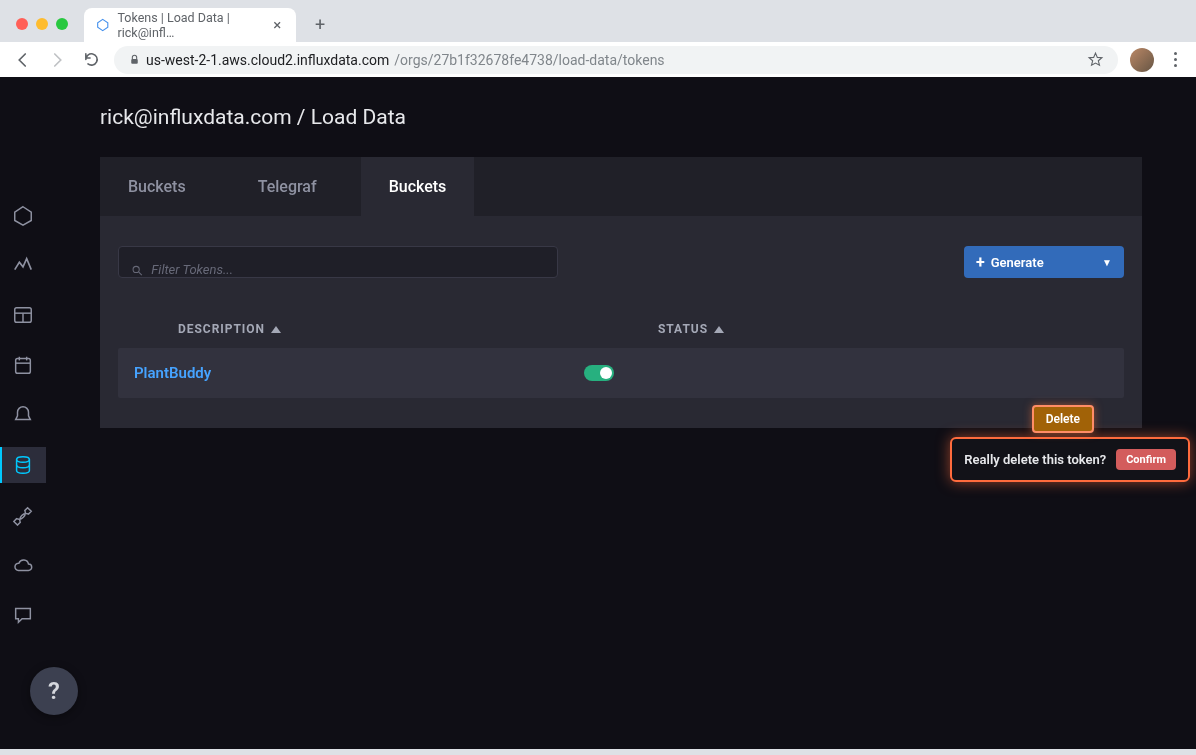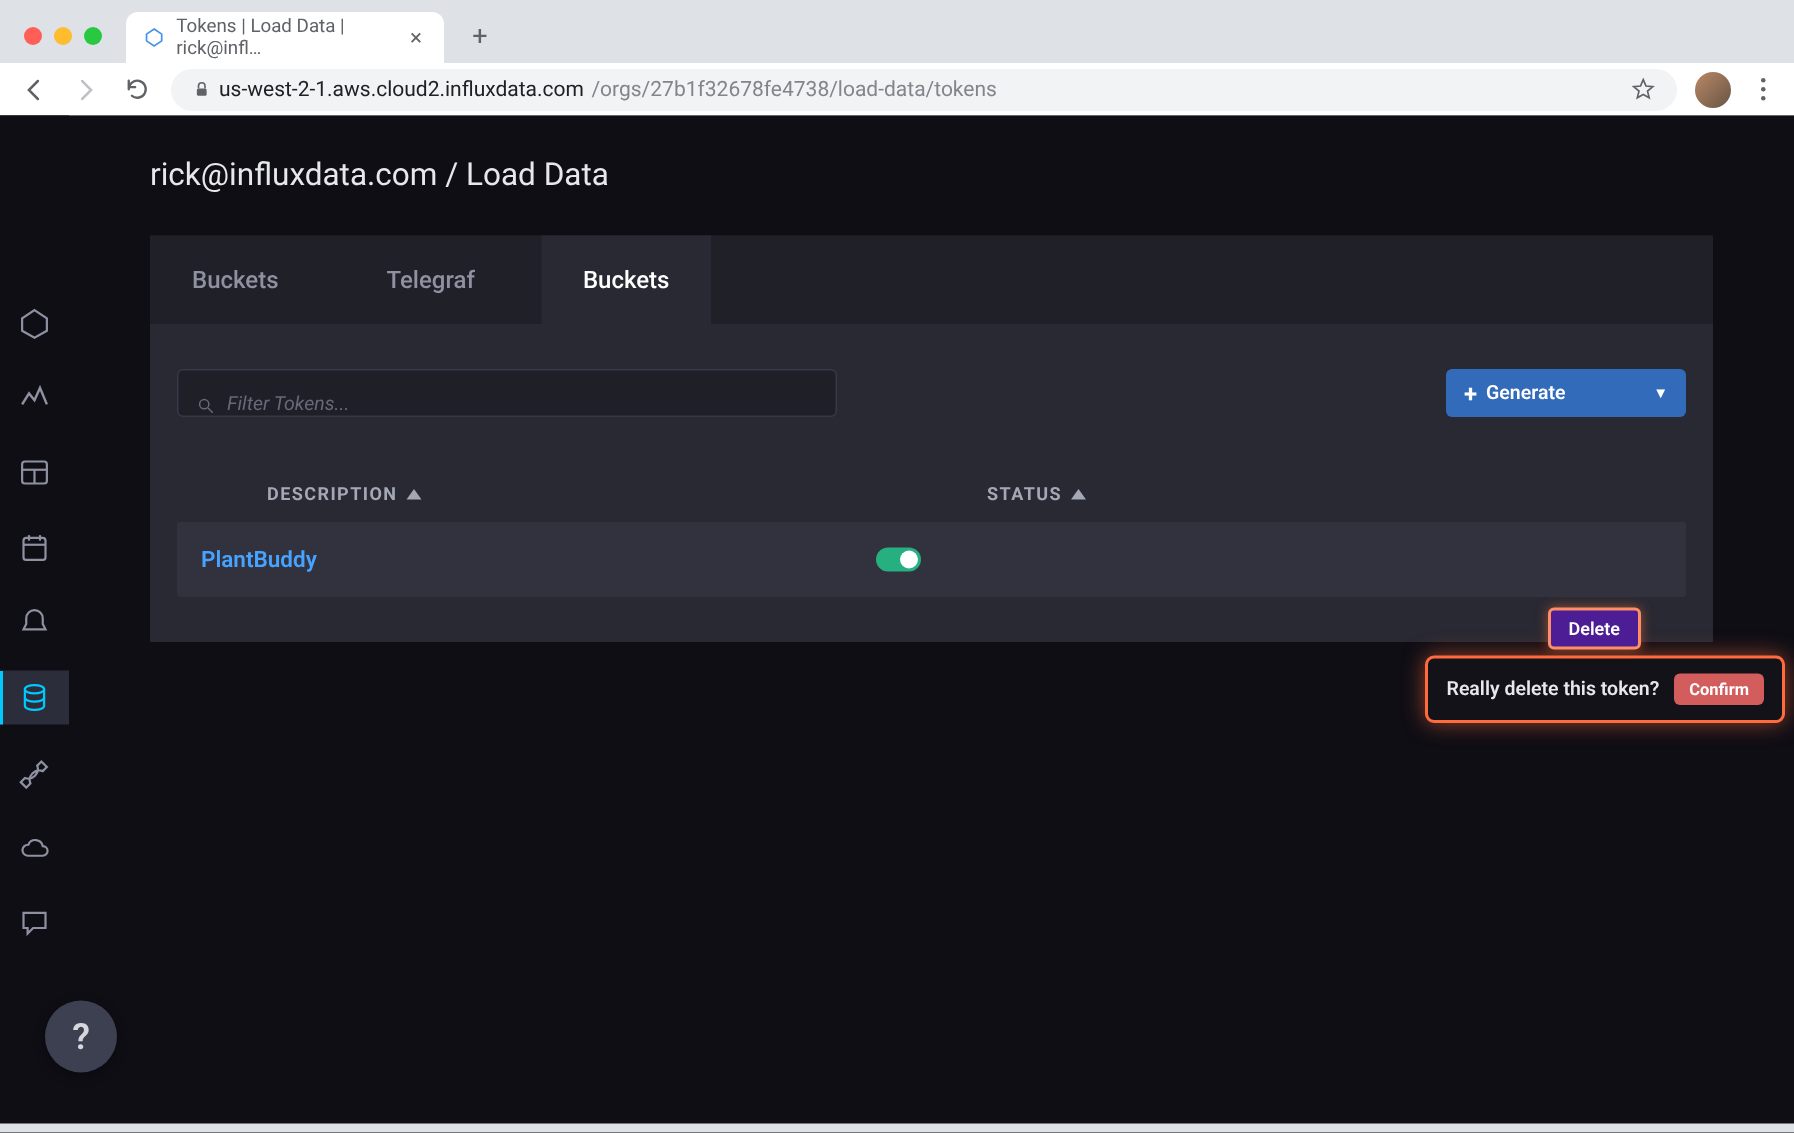--- a/index.html
+++ b/index.html
@@ -53,21 +53,21 @@
 .th.desc { width:480px;margin-left:44px;}
 .th.status { width:180px;}
 .sort-caret { width:0; height:0; border-left:5px solid transparent; border-right:5px solid transparent; border-bottom:7px solid #a4a8b6; display:inline-block;}
 .rows { display:flex; flex-direction:column; gap:4px;}
 .row { background:#32323e; border-radius:2px; height:50px; display:flex; align-items:center; padding:0 16px;}
 .token-name { color:#46a3ff; font-size:15px; font-weight:600; width:450px; display:flex; align-items:center; gap:12px; cursor:pointer;}
 .pencil { color:#7a7c8a; width:14px; height:14px;}
 .toggle { position:relative; width:30px; height:16px; background:#27b07f; border-radius:10px; cursor:pointer;}
 .toggle::after { content:""; position:absolute; right:2px; top:2px; width:12px; height:12px; background:#fff; border-radius:50%;}
 .delete-pop { position:absolute; right:6px; top:332px; z-index:10;}
-.del-btn { background:#4c1d95; color:#fff; font-size:12px; font-weight:600; padding:5px 12px; border-radius:4px; border:2px solid #ff8d66; display:inline-block; position:absolute; right:96px; top:-4px; cursor:pointer; box-shadow:0 0 8px rgba(255,120,60,.5);}
+.del-btn { background:#a16207; color:#fff; font-size:12px; font-weight:600; padding:5px 12px; border-radius:4px; border:2px solid #ff8d66; display:inline-block; position:absolute; right:96px; top:-4px; cursor:pointer; box-shadow:0 0 8px rgba(255,120,60,.5);}
 .confirm-box { margin-top:28px; background:#121218; border:2px solid #ff6b3d; border-radius:6px; padding:10px 12px; display:flex; align-items:center; gap:10px; box-shadow:0 0 14px rgba(255,107,61,.55);}
 .confirm-box .q { color:#e7e8eb; font-size:13px; font-weight:600;}
 .confirm-btn { background:#d35c5c; color:#fff; font-size:11px; font-weight:700; padding:4px 10px; border-radius:4px; cursor:pointer;}
 .footer-bar { position:absolute; bottom:0; left:0; right:0; height:6px; background:#dee1e6;}
 </style>
 </head>
 <body>
 
 <div class="browser-chrome">
   <div class="tab-strip">

